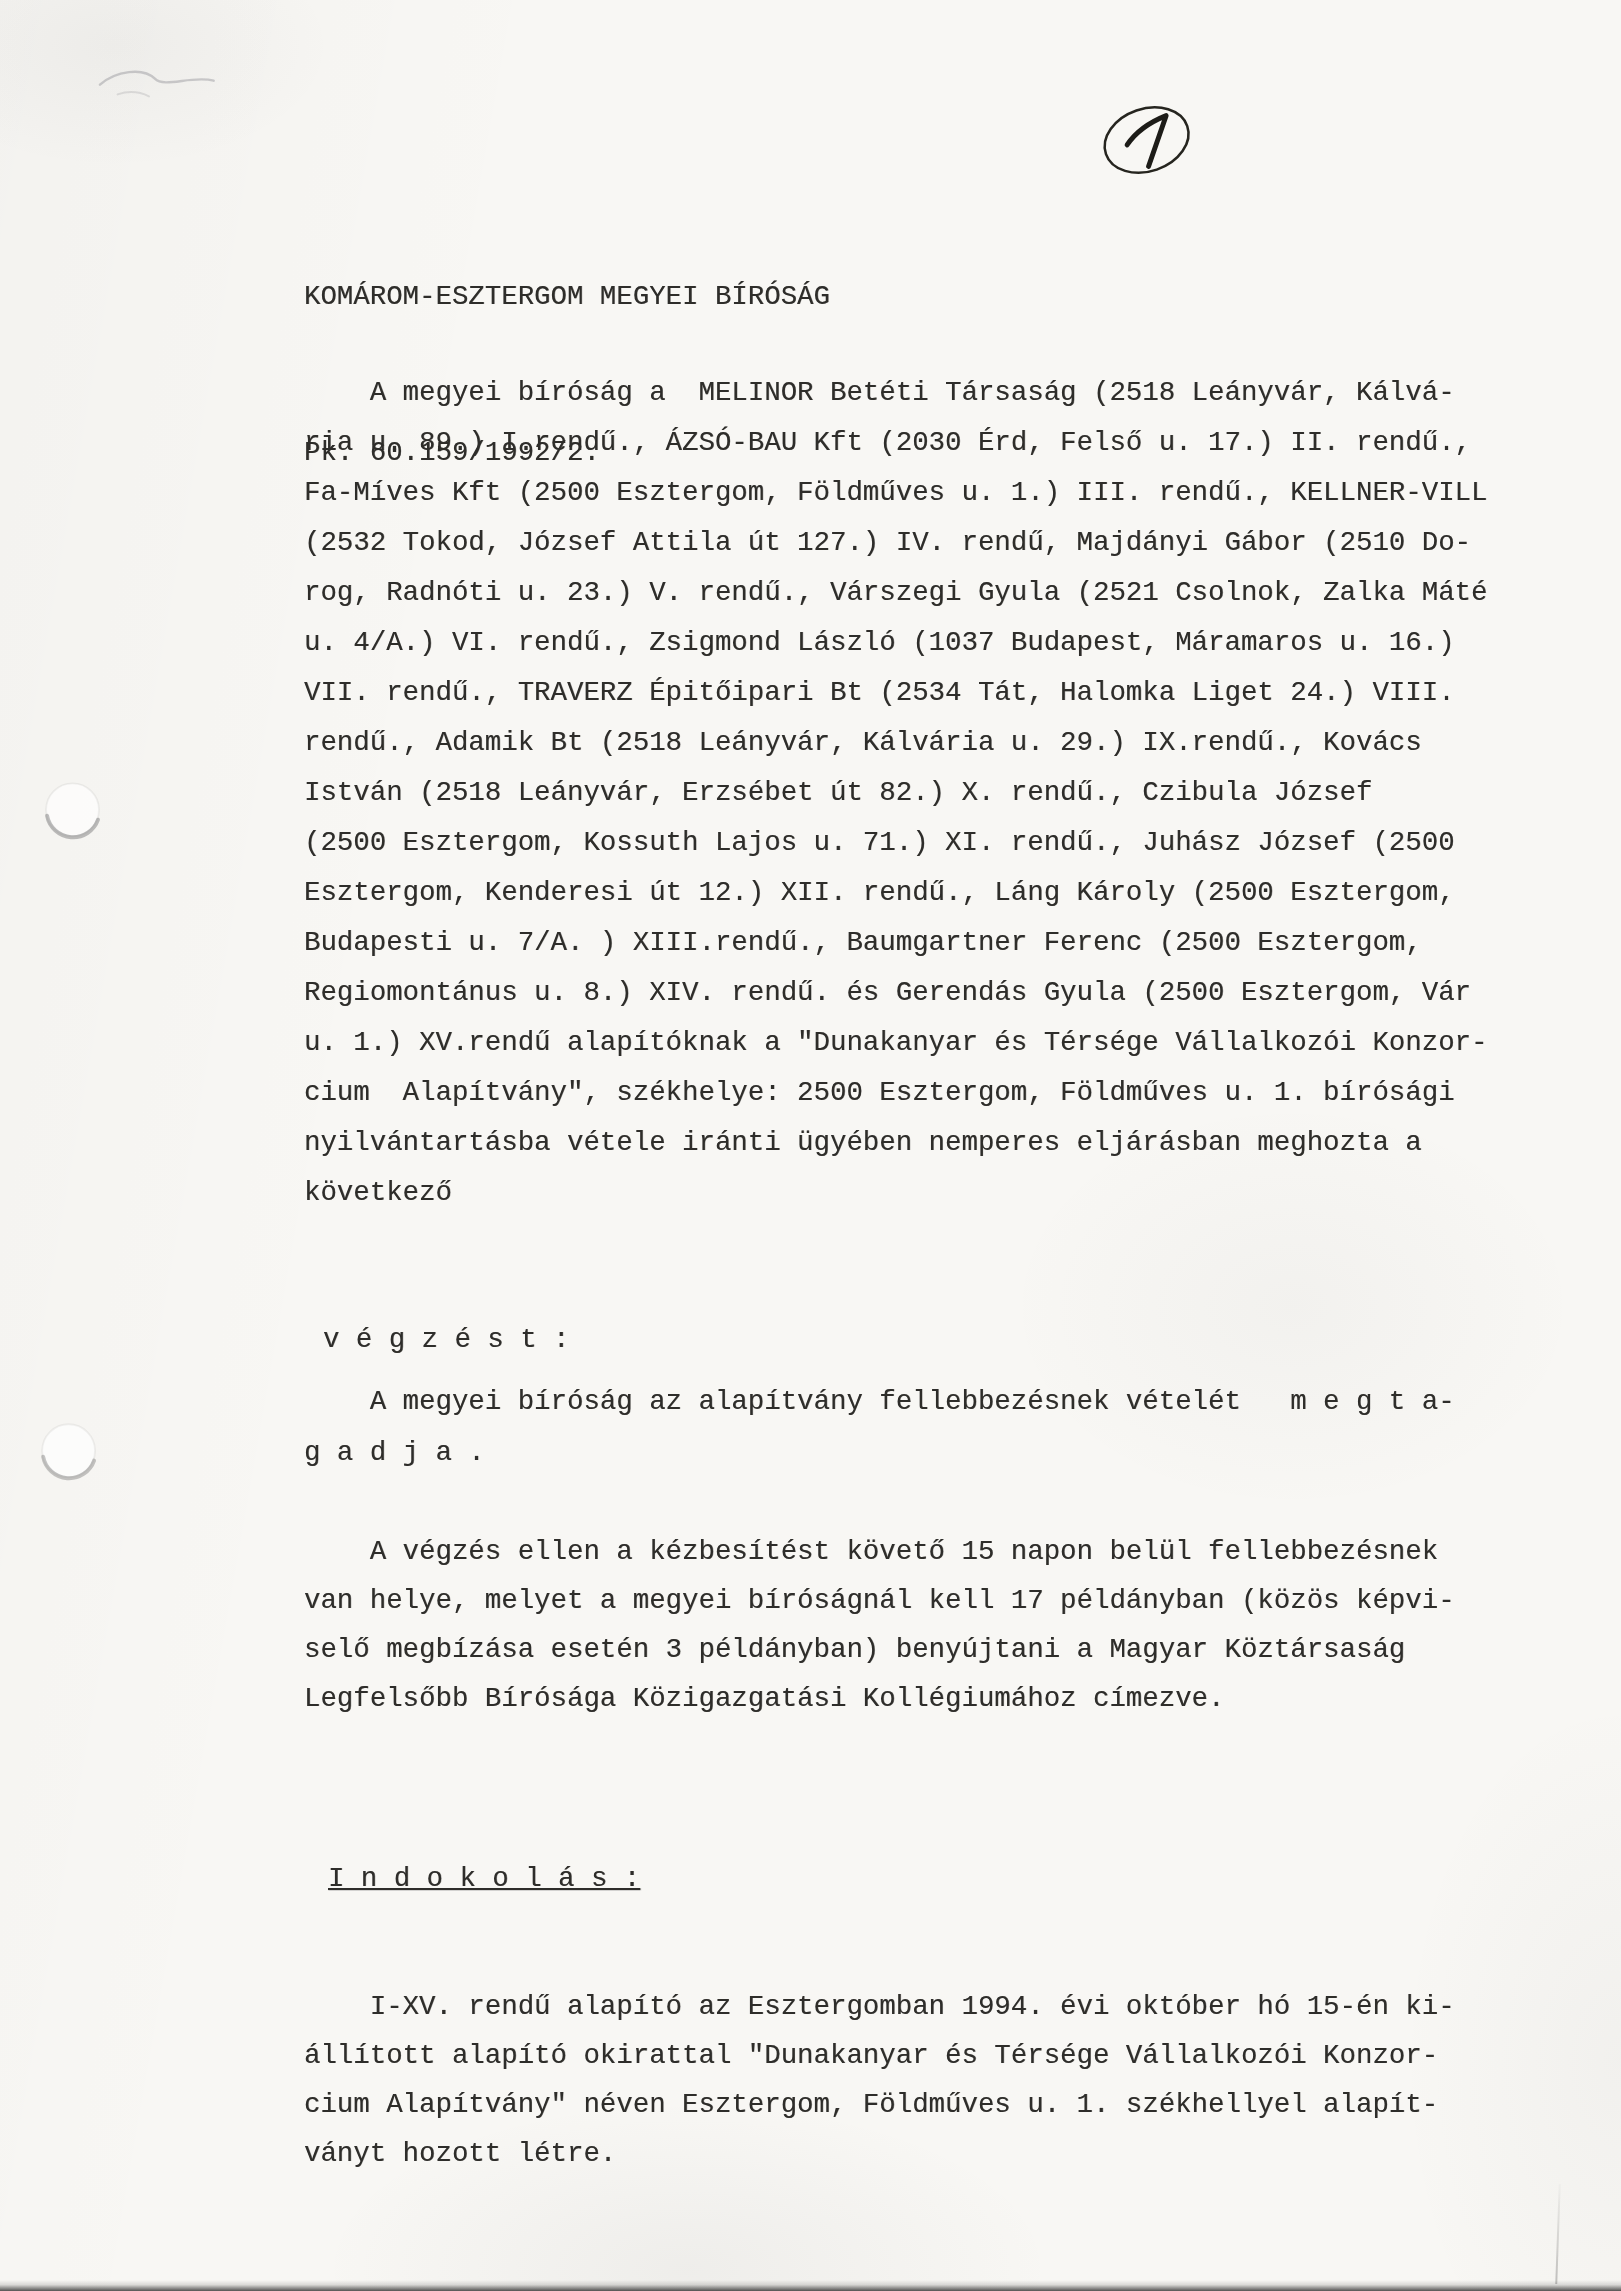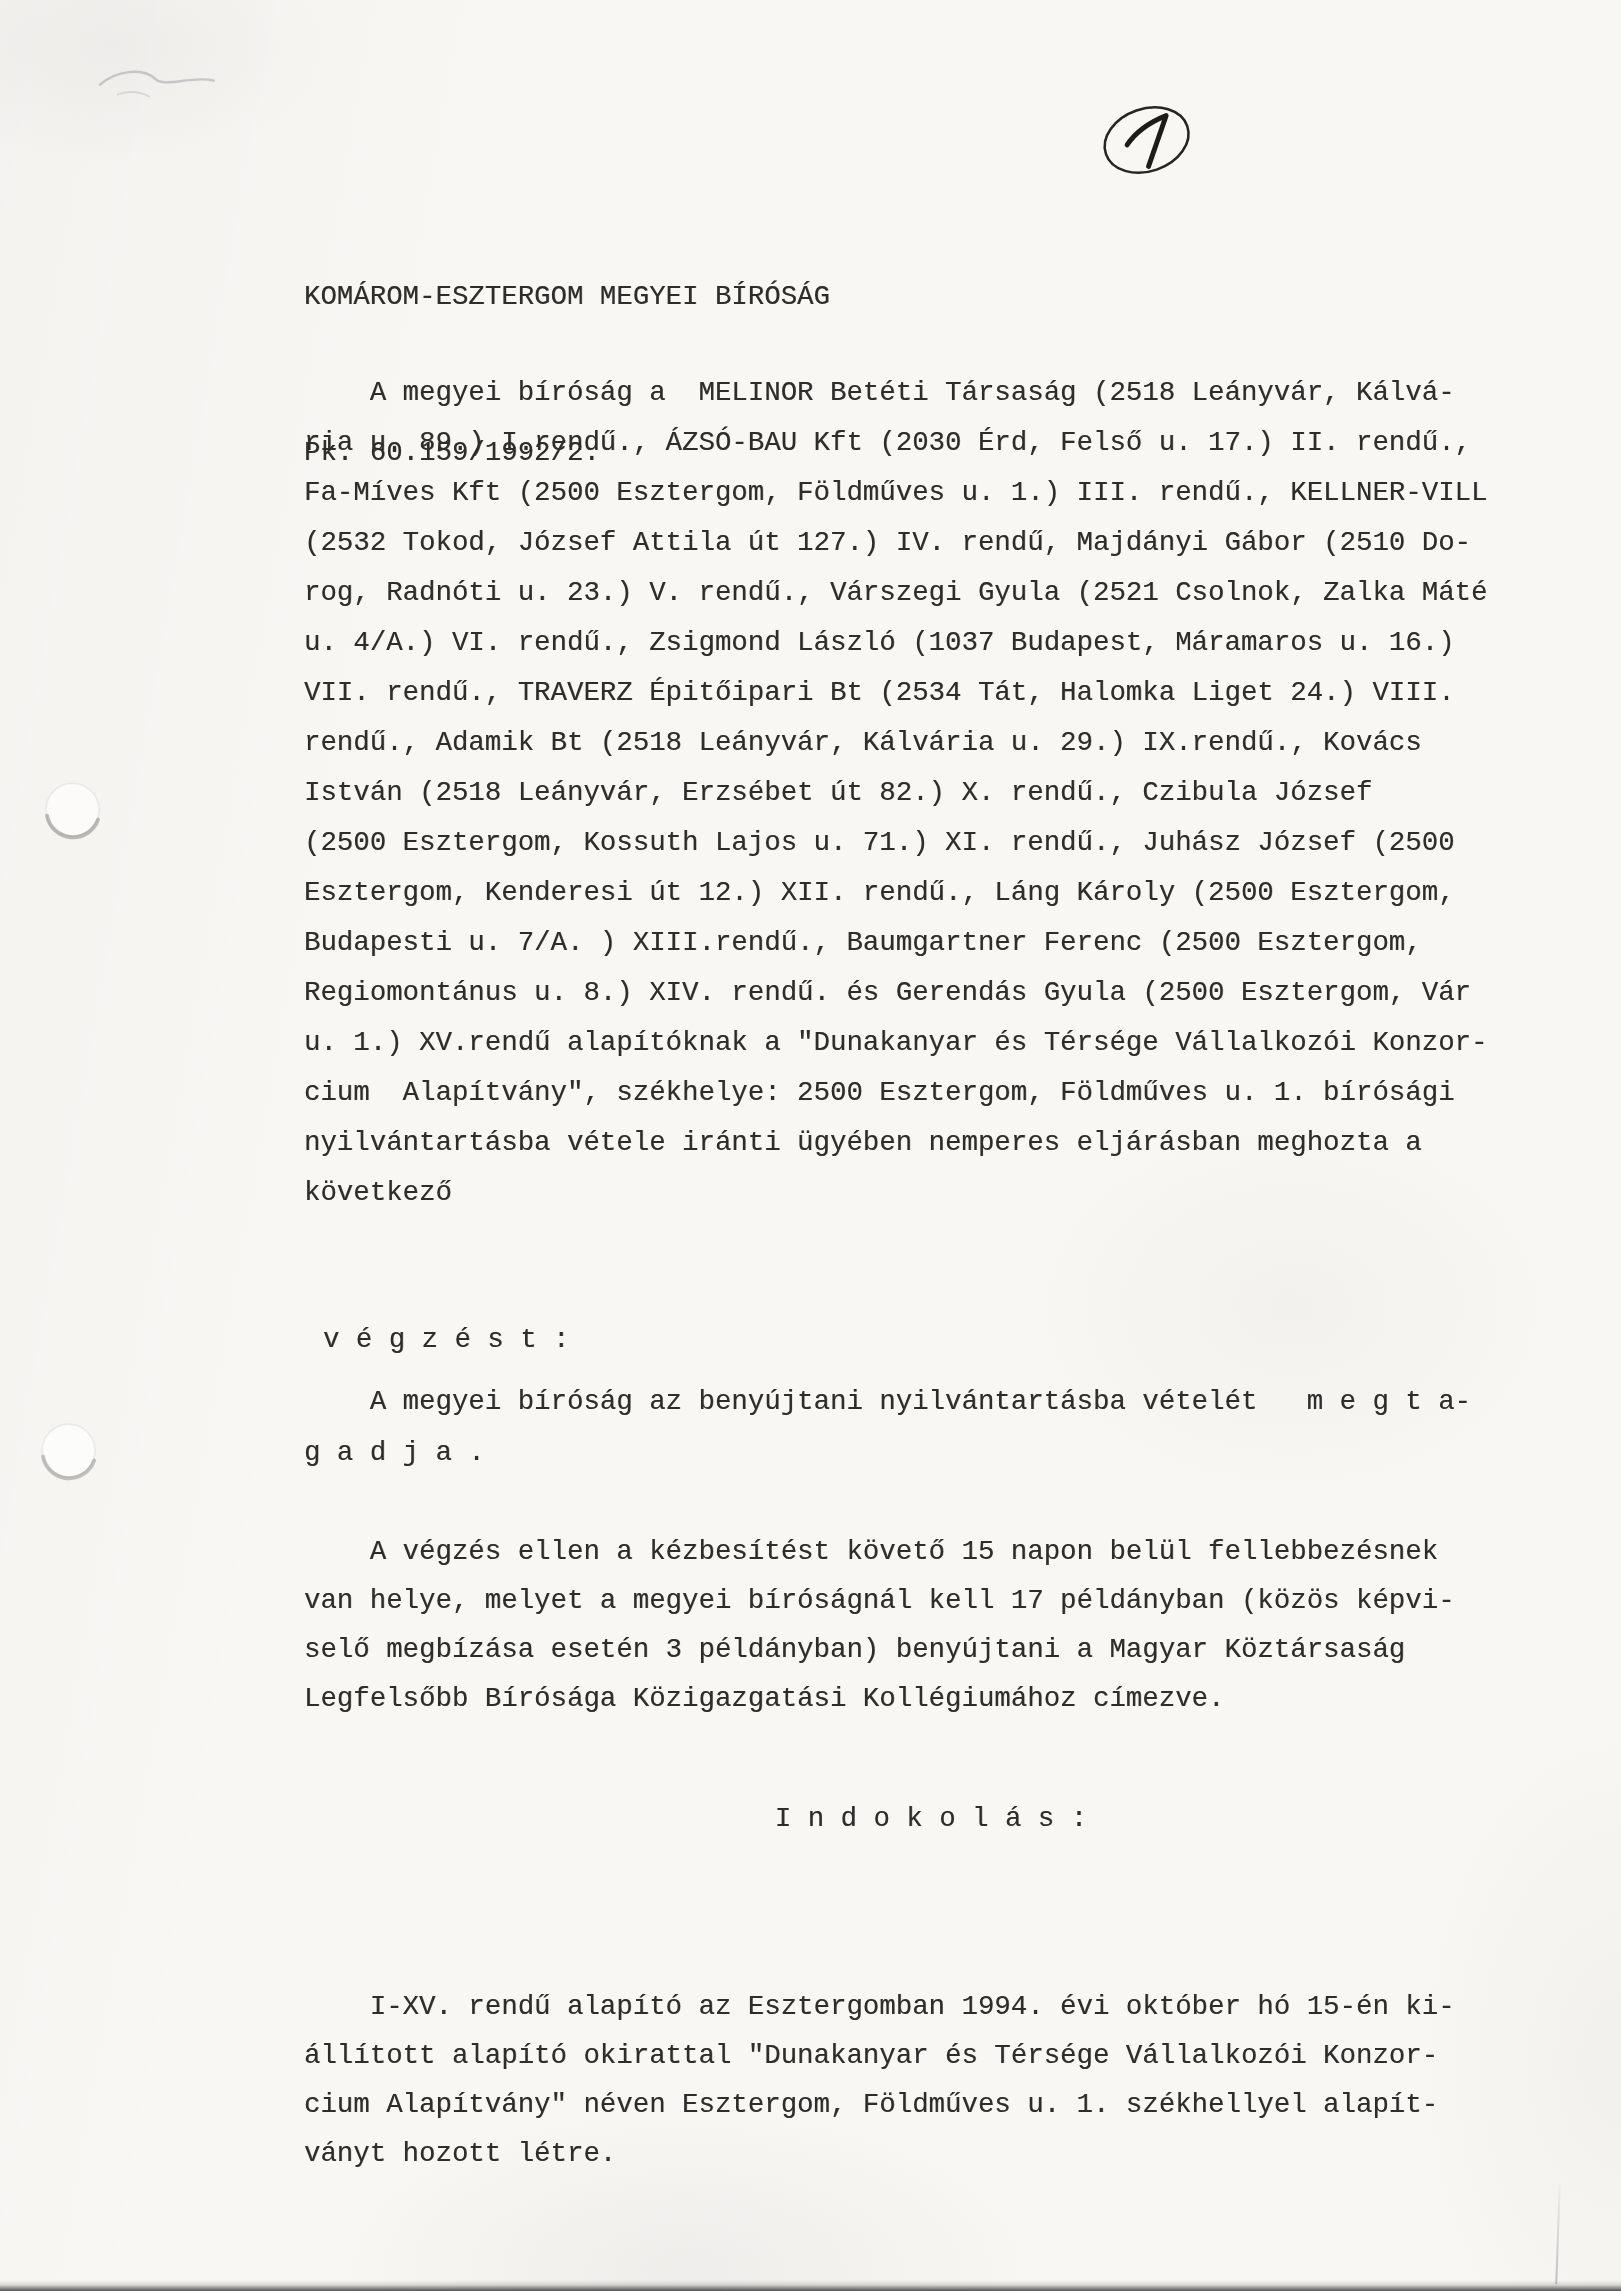--- a/index.html
+++ b/index.html
@@ -34,21 +34,21 @@
     white-space: pre;
     color: #2e2d2a;
     font-size: 27.4px;
     text-shadow: 0.4px 0.4px 0.5px rgba(46,45,42,0.45);
   }
   .hdr       { left: 304px; top: 167px;  line-height: 52px; }
   .para-1    { left: 304px; top: 368px;  line-height: 50px; }
   .heading-1 { left: 323px; top: 1315px; width: 1206px; text-align: left; line-height: 49px; }
   .para-2    { left: 304px; top: 1376px; line-height: 51px; }
   .para-3    { left: 304px; top: 1527px; line-height: 49px; }
-  .heading-2 { left: 328px; top: 1794px; width: 1206px; text-align: center; line-height: 49px; }
+  .heading-2 { left: 328px; top: 1854px; width: 1206px; text-align: left; line-height: 49px; text-decoration: underline; }
   .para-4    { left: 304px; top: 1982px; line-height: 49px; }
 
   .marks {
     position: absolute;
     left: 0; top: 0;
     width: 1621px; height: 2292px;
     pointer-events: none;
   }
   .pagenum {
     position: absolute;
@@ -119,21 +119,21 @@
 Esztergom, Kenderesi út 12.) XII. rendű., Láng Károly (2500 Esztergom,
 Budapesti u. 7/A. ) XIII.rendű., Baumgartner Ferenc (2500 Esztergom,
 Regiomontánus u. 8.) XIV. rendű. és Gerendás Gyula (2500 Esztergom, Vár
 u. 1.) XV.rendű alapítóknak a "Dunakanyar és Térsége Vállalkozói Konzor-
 cium  Alapítvány", székhelye: 2500 Esztergom, Földműves u. 1. bírósági
 nyilvántartásba vétele iránti ügyében nemperes eljárásban meghozta a
 következő</div>
 
   <div class="txt heading-1">v é g z é s t :</div>
 
-  <div class="txt para-2">    A megyei bíróság az benyújtani nyilvántartásba vételét   m e g t a-
+  <div class="txt para-2">    A megyei bíróság az alapítvány fellebbezésnek vételét   m e g t a-
 g a d j a .</div>
 
   <div class="txt para-3">    A végzés ellen a kézbesítést követő 15 napon belül fellebbezésnek
 van helye, melyet a megyei bíróságnál kell 17 példányban (közös képvi-
 selő megbízása esetén 3 példányban) benyújtani a Magyar Köztársaság
 Legfelsőbb Bírósága Közigazgatási Kollégiumához címezve.</div>
 
   <div class="txt heading-2">I n d o k o l á s :</div>
 
   <div class="txt para-4">    I-XV. rendű alapító az Esztergomban 1994. évi október hó 15-én ki-

